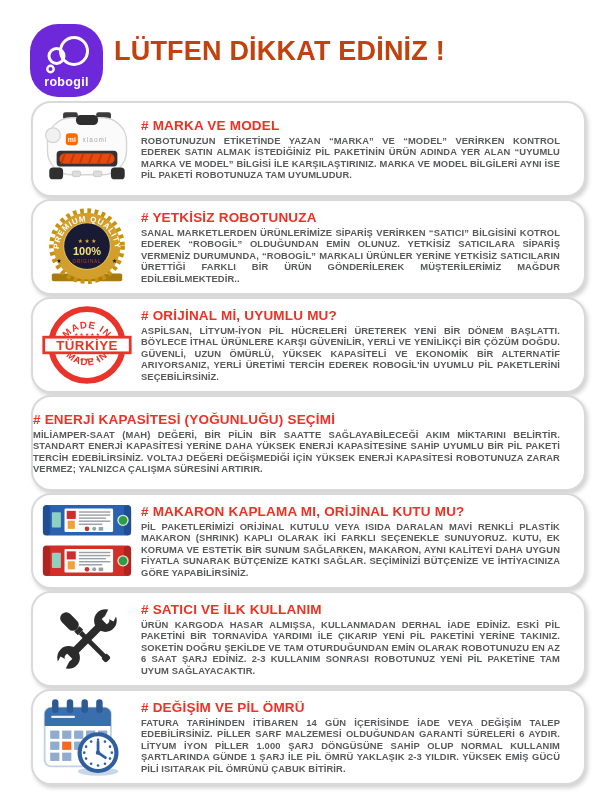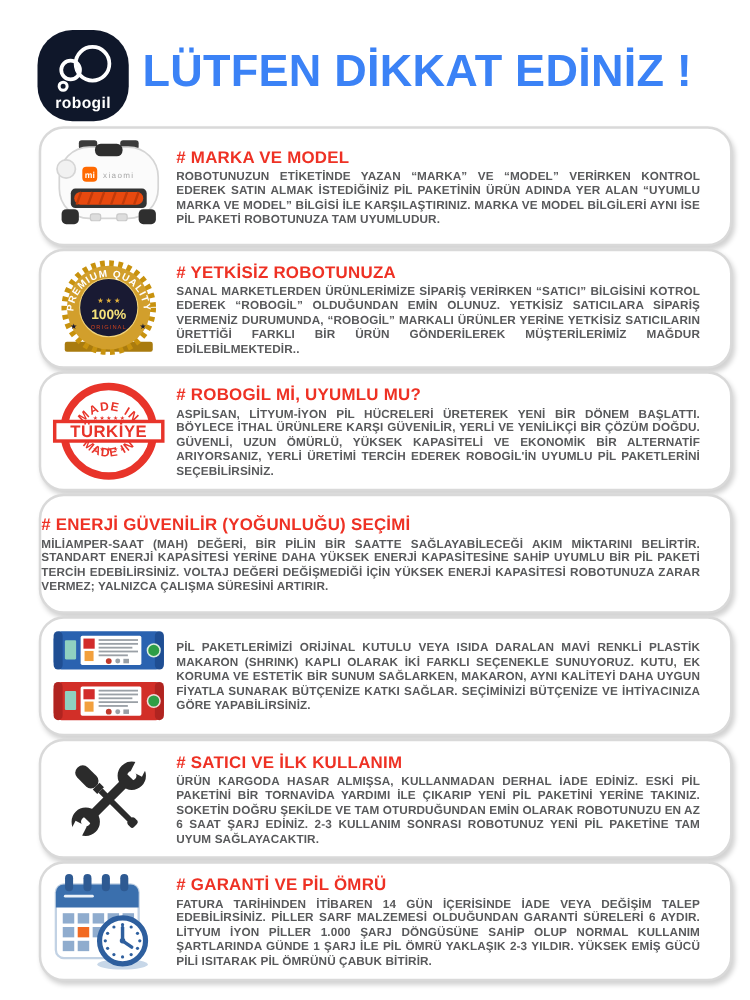--- a/index.html
+++ b/index.html
@@ -6,31 +6,31 @@
   body{
     width:600px;height:800px;background:#ffffff;
     font-family:"Liberation Sans", sans-serif;
     -webkit-font-smoothing:antialiased;
     overflow:hidden;
   }
   
   .header{position:relative;height:101px;}
   .logo{
     position:absolute;left:30px;top:24px;width:73px;height:73px;
-    background:#0f172a;border-radius:28px;
+    background:#6d28d9;border-radius:28px;
     display:flex;flex-direction:column;align-items:center;justify-content:flex-end;
   }
   .logo-mark{position:absolute;top:9px;left:50%;transform:translateX(-50%);}
   .logo-word{
     color:#fff;font-size:12.5px;font-weight:bold;letter-spacing:.3px;
     margin-bottom:8px;text-transform:lowercase;
   }
   .page-title{
     position:absolute;left:114px;top:36px;
-    color:#3b82f6;font-size:36px;font-weight:bold;letter-spacing:.2px;
+    color:#c2410c;font-size:27px;font-weight:bold;letter-spacing:.2px;
     white-space:nowrap;
   }
   
   .cards{margin-left:31px;width:555px;}
   .card{
     box-sizing:border-box;height:96px;margin-bottom:2px;
     background:#fff;border:2px solid #D9D9D9;border-radius:20px;
     box-shadow:2px 3px 4px rgba(0,0,0,.18);
     display:flex;align-items:center;overflow:hidden;
   }
@@ -131,28 +131,28 @@
         <text font-size="10.5" font-weight="bold" fill="#E8342A" letter-spacing="1">
           <textPath href="#arcMB" startOffset="50%" text-anchor="middle">MADE IN</textPath>
         </text>
         <text x="50" y="36.5" text-anchor="middle" font-size="5" fill="#E8342A">★ ★ ★ ★ ★</text>
         <rect x="3" y="37.5" width="94" height="17" fill="#ffffff" stroke="#E8342A" stroke-width="3"></rect>
         <text x="50" y="51" text-anchor="middle" font-size="14.5" font-weight="bold" fill="#E8342A" letter-spacing="0.5">TÜRKİYE</text>
         <text x="50" y="63.5" text-anchor="middle" font-size="5" fill="#E8342A">★ ★ ★ ★ ★</text>
       </svg>
     </div>
     <div class="txt-box">
-      <div class="card-heading"># ROBOGİL Mİ, UYUMLU MU?</div>
+      <div class="card-heading"># ORİJİNAL Mİ, UYUMLU MU?</div>
       <div class="card-body">ASPİLSAN, LİTYUM-İYON PİL HÜCRELERİ ÜRETEREK YENİ BİR DÖNEM BAŞLATTI. BÖYLECE İTHAL ÜRÜNLERE KARŞI GÜVENİLİR, YERLİ VE YENİLİKÇİ BİR ÇÖZÜM DOĞDU. GÜVENLİ, UZUN ÖMÜRLÜ, YÜKSEK KAPASİTELİ VE EKONOMİK BİR ALTERNATİF ARIYORSANIZ, YERLİ ÜRETİMİ TERCİH EDEREK ROBOGİL'İN UYUMLU PİL PAKETLERİNİ SEÇEBİLİRSİNİZ.</div>
     </div>
   </div>
 
   <div class="card">
     <div class="txt-box">
-      <div class="card-heading"># ENERJİ GÜVENİLİR (YOĞUNLUĞU) SEÇİMİ</div>
+      <div class="card-heading"># ENERJİ KAPASİTESİ (YOĞUNLUĞU) SEÇİMİ</div>
       <div class="card-body">MİLİAMPER-SAAT (MAH) DEĞERİ, BİR PİLİN BİR SAATTE SAĞLAYABİLECEĞİ AKIM MİKTARINI BELİRTİR. STANDART ENERJİ KAPASİTESİ YERİNE DAHA YÜKSEK ENERJİ KAPASİTESİNE SAHİP UYUMLU BİR PİL PAKETİ TERCİH EDEBİLİRSİNİZ. VOLTAJ DEĞERİ DEĞİŞMEDİĞİ İÇİN YÜKSEK ENERJİ KAPASİTESİ ROBOTUNUZA ZARAR VERMEZ; YALNIZCA ÇALIŞMA SÜRESİNİ ARTIRIR.</div>
     </div>
   </div>
 
   <div class="card">
     <div class="icon-box">
       <svg width="90" height="80" viewBox="0 0 100 86">
 
         <rect x="1" y="3" width="98" height="34" rx="7" fill="#2A62B0"></rect>
         <rect x="1" y="3" width="8" height="34" rx="4" fill="#1F4E93"></rect>
@@ -187,20 +187,21 @@
             <rect x="41" y="65.2" width="35" height="1.6"></rect>
           <rect x="41" y="68.6" width="26" height="1.6"></rect>
         </g>
         <circle cx="50" cy="74.5" r="2.6" fill="#C0392B"></circle>
         <circle cx="58" cy="74.5" r="2.2" fill="#9AA0A6"></circle>
         <rect x="63" y="72.5" width="5" height="4" fill="#9AA0A6"></rect>
         <circle cx="90" cy="65" r="5.6" fill="#2E9E45" stroke="#F3DADA" stroke-width="1.4"></circle>
       </svg>
     </div>
     <div class="txt-box">
+      <div class="card-heading"># MAKARON KAPLAMA MI, ORİJİNAL KUTU MU?</div>
       <div class="card-body">PİL PAKETLERİMİZİ ORİJİNAL KUTULU VEYA ISIDA DARALAN MAVİ RENKLİ PLASTİK MAKARON (SHRINK) KAPLI OLARAK İKİ FARKLI SEÇENEKLE SUNUYORUZ. KUTU, EK KORUMA VE ESTETİK BİR SUNUM SAĞLARKEN, MAKARON, AYNI KALİTEYİ DAHA UYGUN FİYATLA SUNARAK BÜTÇENİZE KATKI SAĞLAR. SEÇİMİNİZİ BÜTÇENİZE VE İHTİYACINIZA GÖRE YAPABİLİRSİNİZ.</div>
     </div>
   </div>
 
   <div class="card">
     <div class="icon-box">
       <svg width="84" height="80" viewBox="0 0 100 86">
 
         <g transform="rotate(45 50 43)">
           <circle cx="50" cy="12" r="9" fill="none" stroke="#2B2B2B" stroke-width="9"></circle>
@@ -263,18 +264,18 @@
           <circle cx="47" cy="61" r="1.4"></circle>
             <circle cx="49" cy="54.5" r="1.4"></circle>
             <circle cx="54.5" cy="49" r="1.4"></circle>
         </g>
         <line x1="62" y1="61" x2="62" y2="49.5" stroke="#2E5F9E" stroke-width="3" stroke-linecap="round"></line>
         <line x1="62" y1="61" x2="70" y2="66.5" stroke="#2E5F9E" stroke-width="3" stroke-linecap="round"></line>
         <circle cx="62" cy="61" r="2.4" fill="#2E5F9E"></circle>
       </svg>
     </div>
     <div class="txt-box">
-      <div class="card-heading"># GARANTİ VE PİL ÖMRÜ</div>
+      <div class="card-heading"># DEĞİŞİM VE PİL ÖMRÜ</div>
       <div class="card-body">FATURA TARİHİNDEN İTİBAREN 14 GÜN İÇERİSİNDE İADE VEYA DEĞİŞİM TALEP EDEBİLİRSİNİZ. PİLLER SARF MALZEMESİ OLDUĞUNDAN GARANTİ SÜRELERİ 6 AYDIR. LİTYUM İYON PİLLER 1.000 ŞARJ DÖNGÜSÜNE SAHİP OLUP NORMAL KULLANIM ŞARTLARINDA GÜNDE 1 ŞARJ İLE PİL ÖMRÜ YAKLAŞIK 2-3 YILDIR. YÜKSEK EMİŞ GÜCÜ PİLİ ISITARAK PİL ÖMRÜNÜ ÇABUK BİTİRİR.</div>
     </div>
   </div>
 
 </div>
 
 </body></html>

